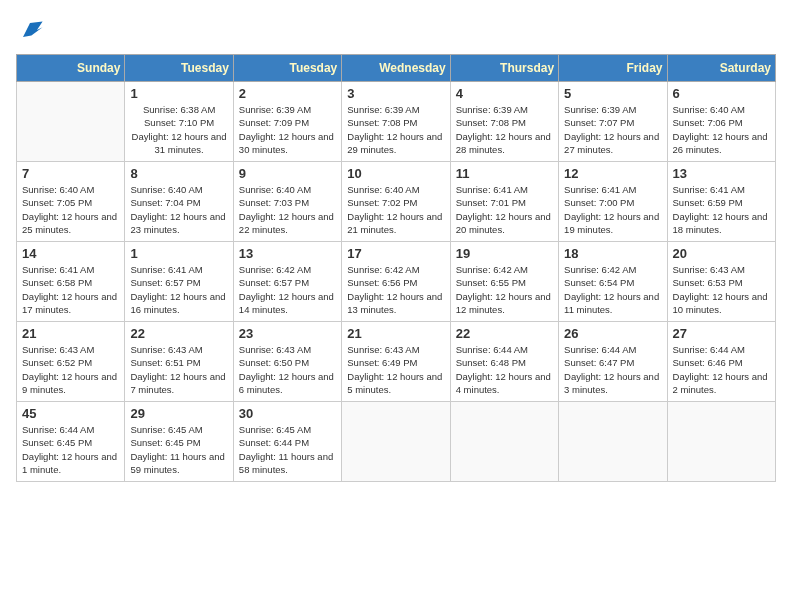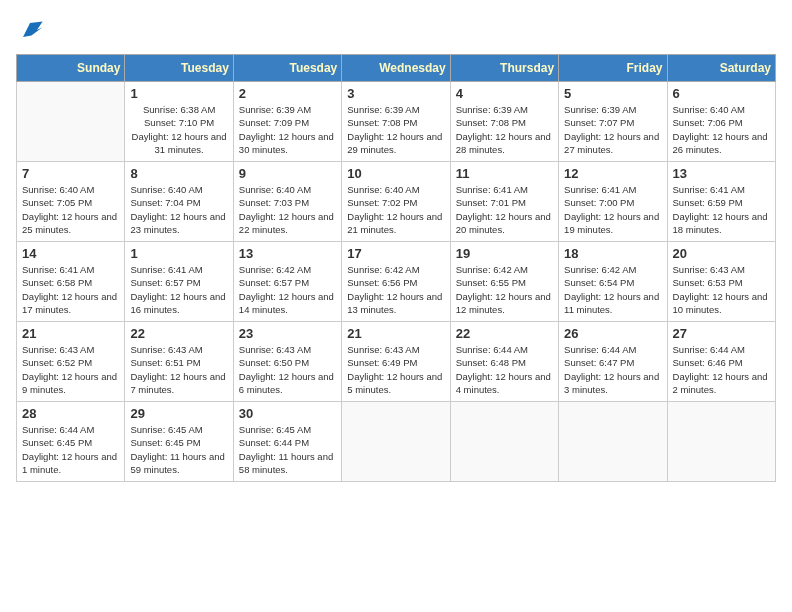--- a/index.html
+++ b/index.html
@@ -271,21 +271,21 @@
         </td>
         <td>
           <div class="day-number">27</div>
           <div class="day-info" style="white-space: pre-line;">Sunrise: 6:44 AM
 Sunset: 6:46 PM
 Daylight: 12 hours and 2 minutes.</div>
         </td>
       </tr>
       <tr>
         <td>
-          <div class="day-number">28</div>
+          <div class="day-number">45</div>
           <div class="day-info" style="white-space: pre-line;">Sunrise: 6:44 AM
 Sunset: 6:45 PM
 Daylight: 12 hours and 1 minute.</div>
         </td>
         <td>
           <div class="day-number">29</div>
           <div class="day-info" style="white-space: pre-line;">Sunrise: 6:45 AM
 Sunset: 6:45 PM
 Daylight: 11 hours and 59 minutes.</div>
         </td>

